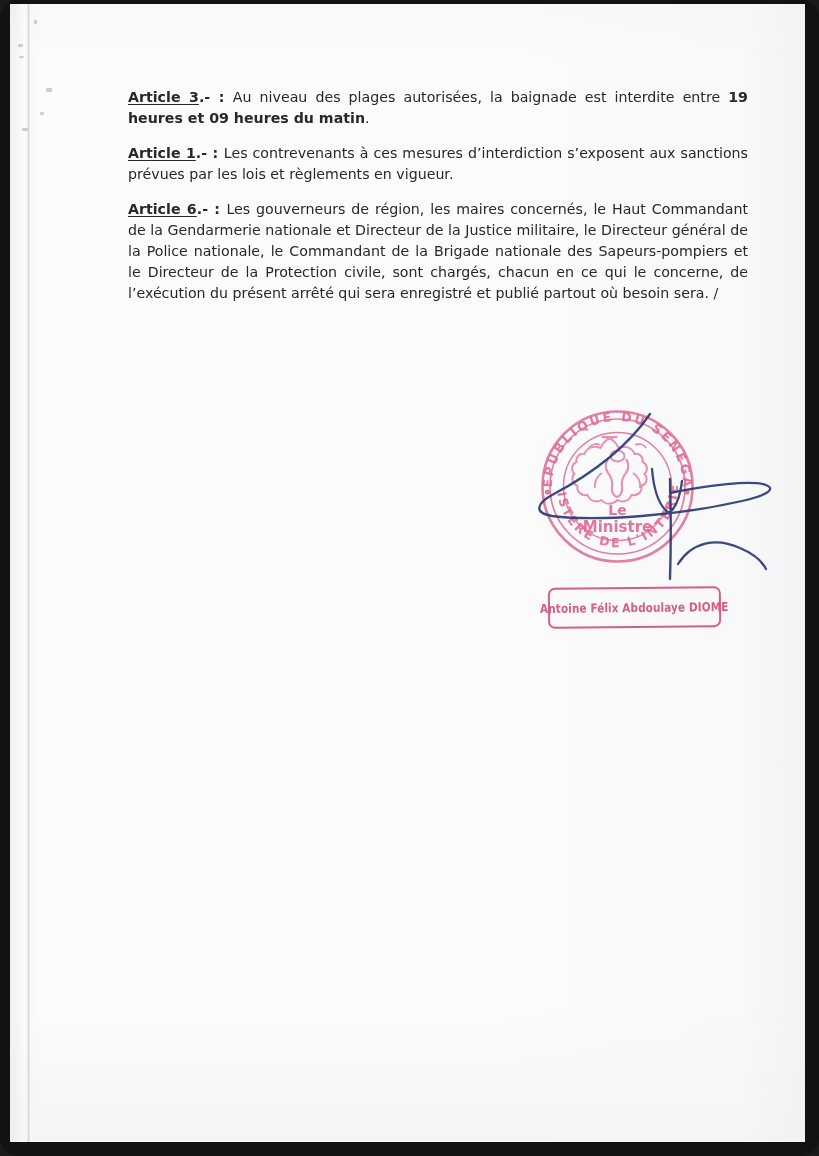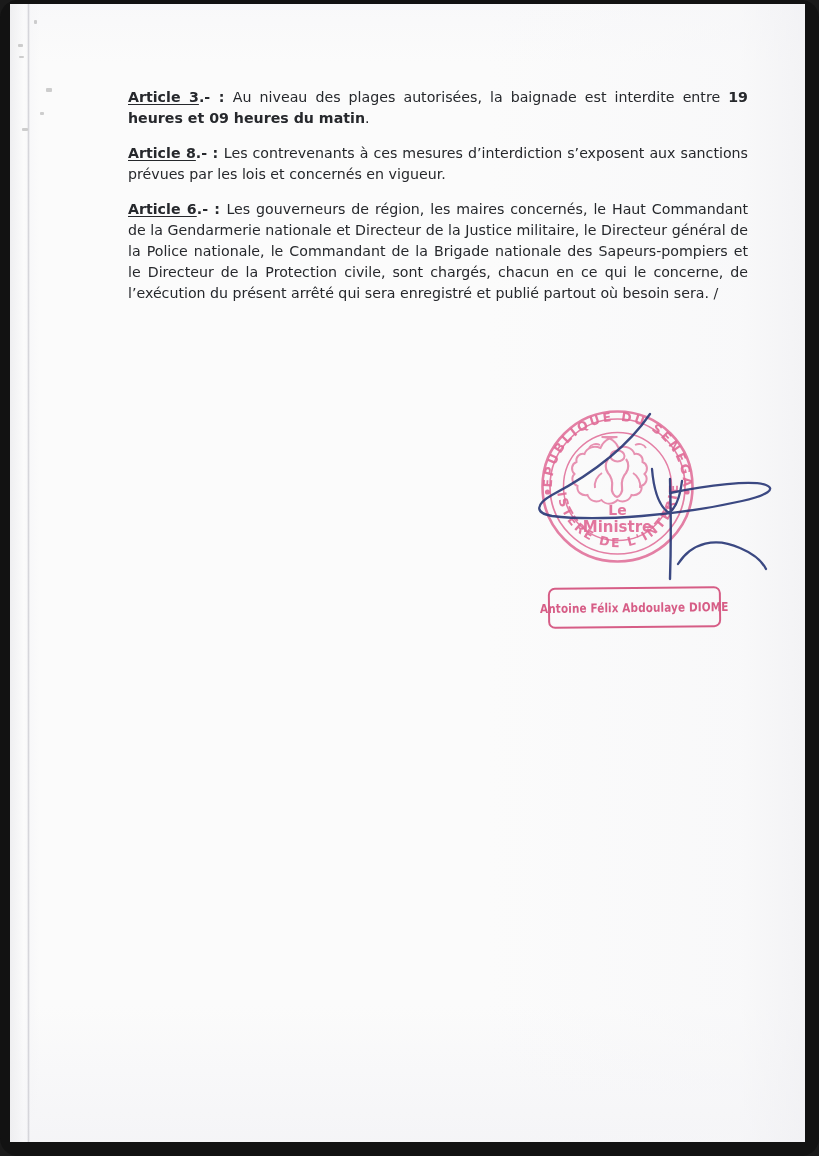--- a/index.html
+++ b/index.html
@@ -163,21 +163,21 @@
     <div class="speck" style="left:30px; top:108px; width:4px; height:3px;"></div>
     <div class="speck" style="left:12px; top:124px; width:6px; height:3px;"></div>
 
     <div id="text-block">
 
       <p class="article-para">
         <span class="article-label">Article 3</span><span class="article-sep">.- : </span><span>Au niveau des plages autorisées, la baignade est interdite entre </span><span class="bold-run">19 heures et 09 heures du matin</span><span>.</span>
       </p>
 
       <p class="article-para">
-        <span class="article-label">Article 8</span><span class="article-sep">.- : </span><span>Les contrevenants à ces mesures d’interdiction s’exposent aux sanctions prévues par les lois et concernés en vigueur.</span>
+        <span class="article-label">Article 1</span><span class="article-sep">.- : </span><span>Les contrevenants à ces mesures d’interdiction s’exposent aux sanctions prévues par les lois et règlements en vigueur.</span>
       </p>
 
 
       <p class="article-para">
         <span class="article-label">Article 6</span><span class="article-sep">.- : </span><span>Les gouverneurs de région, les maires concernés, le Haut Commandant de la Gendarmerie nationale et Directeur de la Justice militaire, le Directeur général de la Police nationale, le Commandant de la Brigade nationale des Sapeurs-pompiers et le Directeur de la Protection civile, sont chargés, chacun en ce qui le concerne, de l’exécution du présent arrêté qui sera enregistré et publié partout où besoin sera. /</span>
       </p>
 
     </div>
 
     <div id="signature-area">

